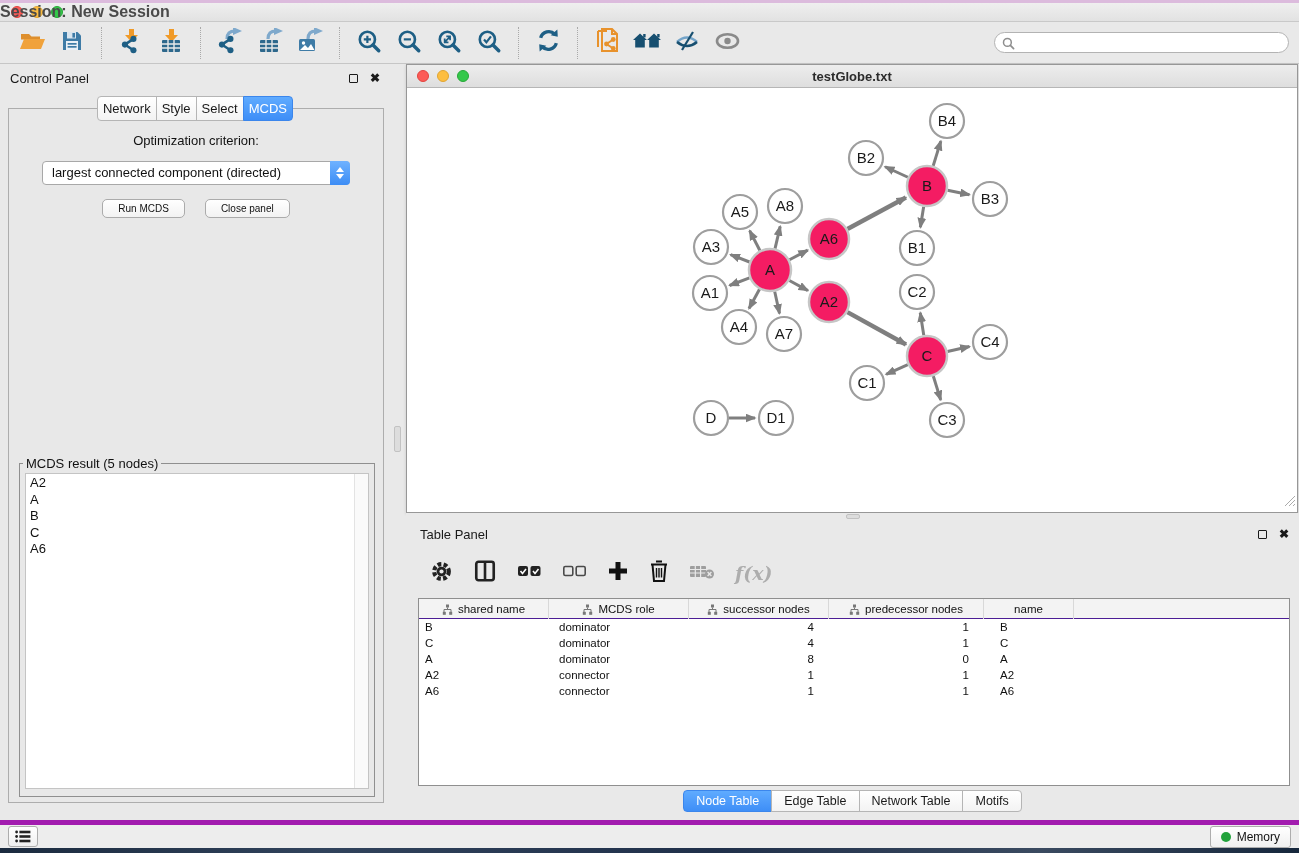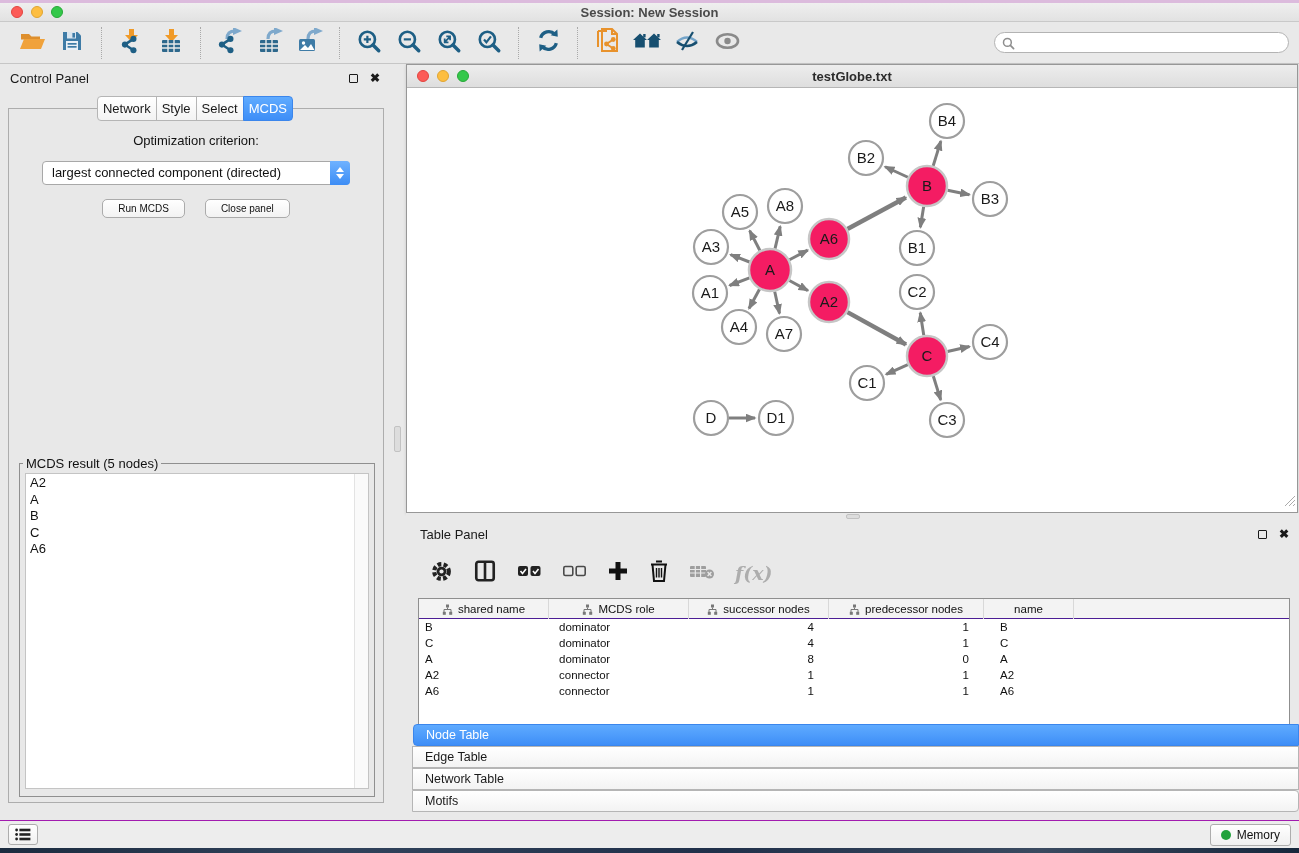--- a/index.html
+++ b/index.html
@@ -9,21 +9,21 @@
   
   .desktop-top { position:absolute; left:0; top:0; width:1299px; height:3px; background:#DCBBDD; }
   .titlebar { position:absolute; left:0; top:3px; width:1299px; height:19px;
               background:linear-gradient(#EFEFEF,#E2E2E2); border-bottom:1px solid #C9C9C9;
               display:flex; align-items:center; }
   .tl-group { display:flex; gap:8px; margin-left:11px; }
   .tl { width:12px; height:12px; border-radius:50%; }
   .tl.red { background:#FC5B57; border:1px solid #E2443F; }
   .tl.yellow { background:#FDBE41; border:1px solid #E0A532; }
   .tl.green { background:#34C84A; border:1px solid #27A838; }
-  .titlebar .win-title { position:absolute; left:0; right:0; text-align:center; font-size:13px; color:#4A4A4A; font-weight:bold;border-radius:6px; }
+  .titlebar .win-title { position:absolute; left:0; right:0; font-size:16px; color:#4A4A4A; font-weight:bold;border-radius:6px; }
 
   
   .toolbar { position:absolute; left:0; top:22px; width:1299px; height:42px;
              background:#E9E9E9; border-bottom:1px solid #C6C6C6;
              display:flex; align-items:center; padding-left:12px; }
   .tb-btn { width:40px; height:34px; display:flex; align-items:center; justify-content:center; cursor:default; }
   .tb-sep { width:0; height:32px; border-left:1px dotted #A9A9A9; margin:0 9px; }
   .search-wrap { margin-left:auto; margin-right:10px; position:relative; }
   .search-input { width:295px; height:21px; border:1px solid #B3B3B3; border-radius:11px;
                   background:#fff; padding-left:26px; font-size:12px; outline:none; }
@@ -100,26 +100,26 @@
   .tgrid { display:grid; grid-template-columns:130px 140px 140px 155px 90px 1fr; }
   .thead { background:#F3F3F3; border-bottom:1px solid #4c1d95; height:20px; }
   .th { display:flex; align-items:center; justify-content:center; gap:5px; font-size:11.5px; color:#111;
         border-right:1px solid #D8D8D8; height:20px; }
   .th:last-child { border-right:none; }
   .trow { height:16px; }
   .td { font-size:11.5px; color:#111; line-height:16px; white-space:nowrap; overflow:hidden; }
   .td.l6 { padding-left:6px; } .td.l10 { padding-left:10px; }
   .td.r { text-align:right; padding-right:15px; }
   .td.l16 { padding-left:16px; }
-  .bottom-tabs { position:absolute; left:7px; right:0; bottom:8px; display:flex; justify-content:center;flex-direction:column; }
+  .bottom-tabs { position:absolute; left:0; right:0; bottom:8px; display:flex; justify-content:center; }
   .bottom-tabs .seg { font-size:12.5px; padding:3px 12px; }
 
   
   .statusbar { position:absolute; left:0; top:820px; width:1299px; height:28px;
-               background:#EDEDED; border-top:1px solid #a21caf; display:flex; align-items:center; }
+               background:#EDEDED; border-top:5px solid #a21caf; display:flex; align-items:center; }
   .sb-left-btn { margin-left:8px; width:30px; height:21px; background:linear-gradient(#FFF,#F0F0F0);
                  border:1px solid #ADADAD; border-radius:3px; display:flex; align-items:center; justify-content:center; }
   .sb-spacer { flex:1; }
   .memory-btn { margin-right:8px; display:flex; align-items:center; gap:6px; font-size:12px; color:#111;
                 background:linear-gradient(#FFF,#F0F0F0); border:1px solid #ADADAD; border-radius:3px; padding:3px 10px; }
   .memory-dot { width:10px; height:10px; border-radius:50%; background:#22A23C; }
 
   .desktop-bottom { position:absolute; left:0; top:848px; width:1299px; height:5px;
                     background:linear-gradient(90deg,#1B2B3F,#31435C 25%,#20304A 55%,#3A4A60 80%,#16273C); }
 </style>

